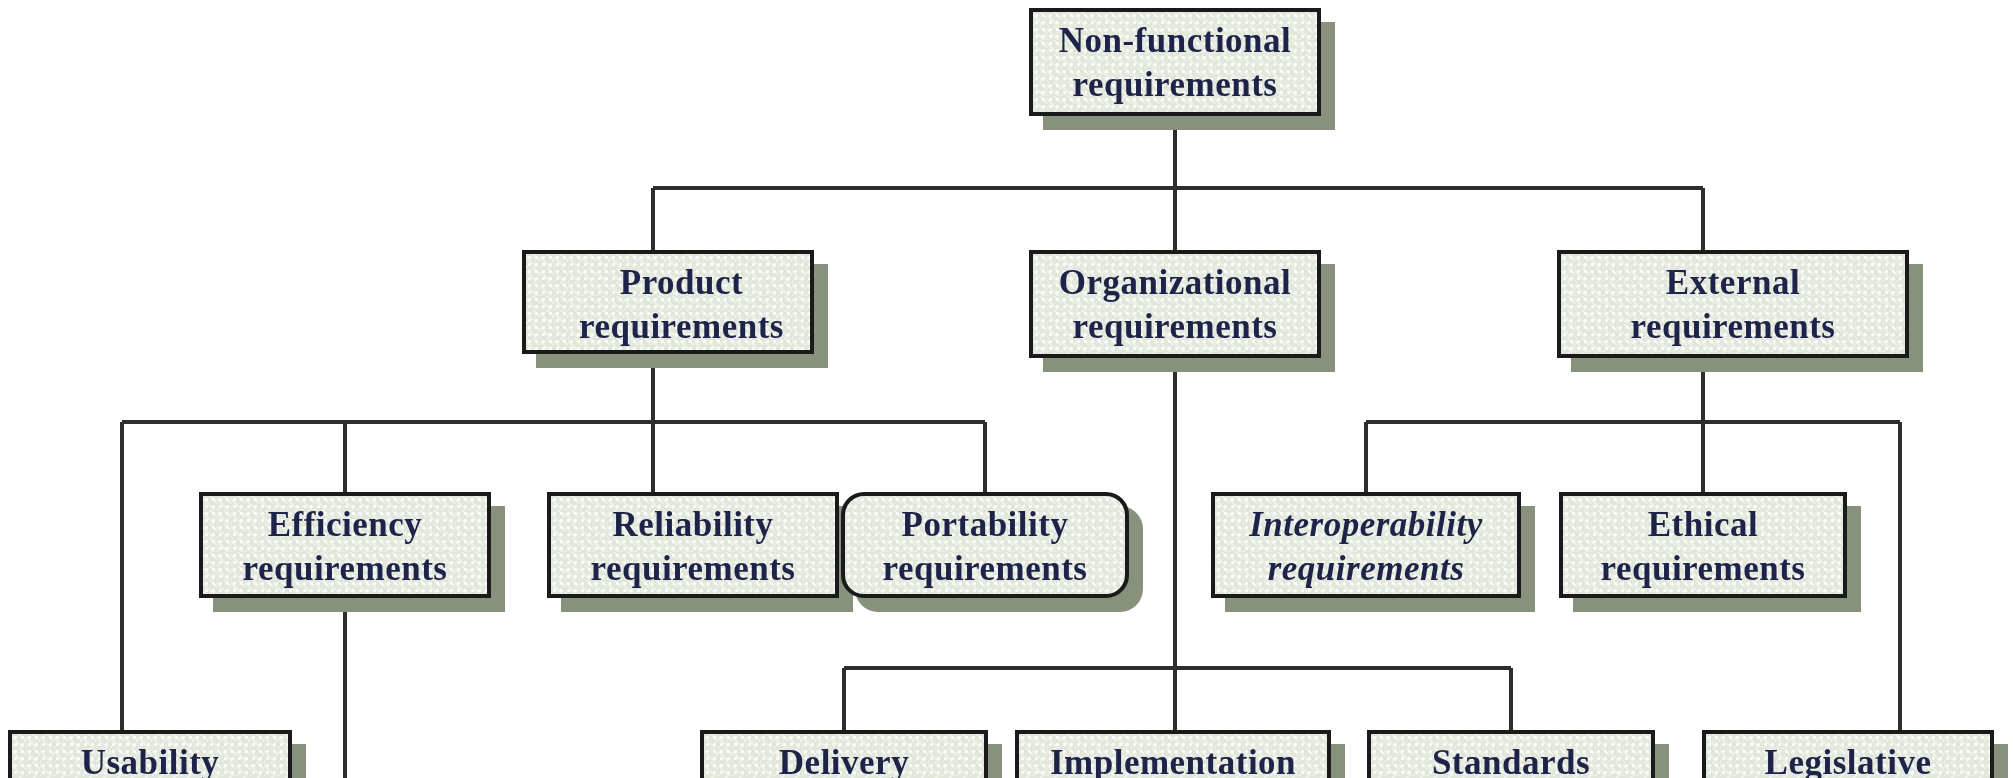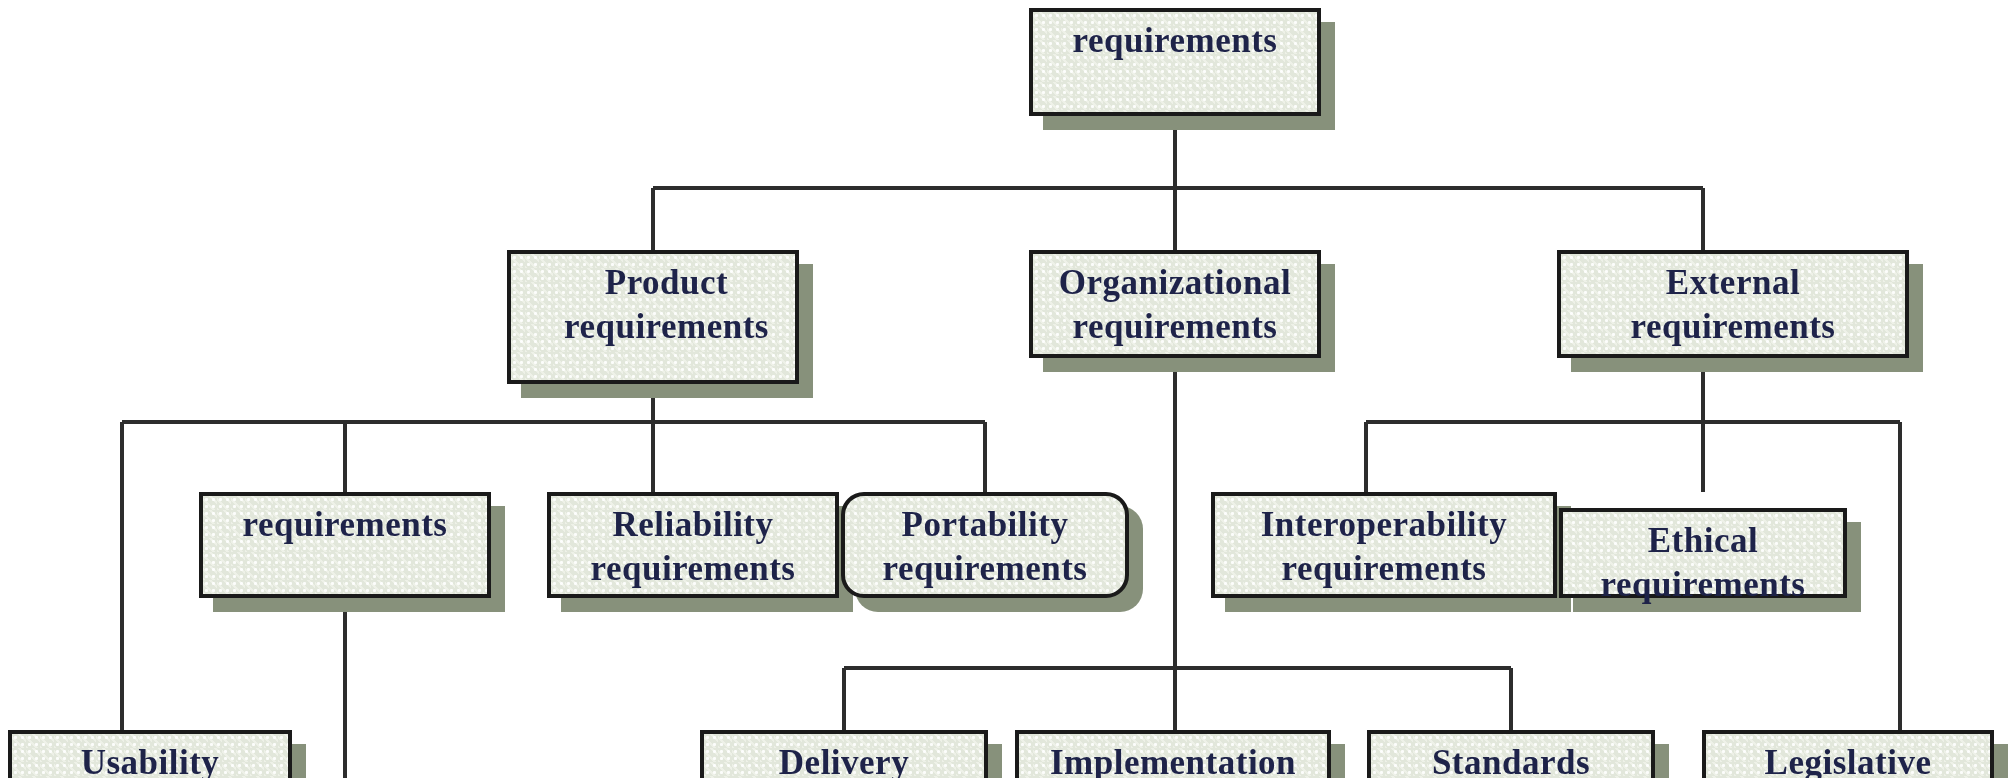--- a/index.html
+++ b/index.html
@@ -53,50 +53,52 @@
       <line x1="1366" y1="422" x2="1366" y2="492" stroke="#2d2d2d" stroke-width="4"></line>
       <line x1="1703" y1="422" x2="1703" y2="492" stroke="#2d2d2d" stroke-width="4"></line>
       <line x1="1900" y1="422" x2="1900" y2="730" stroke="#2d2d2d" stroke-width="4"></line>
       <line x1="1175" y1="358" x2="1175" y2="730" stroke="#2d2d2d" stroke-width="4"></line>
       <line x1="844" y1="668" x2="1511" y2="668" stroke="#2d2d2d" stroke-width="4"></line>
       <line x1="844" y1="668" x2="844" y2="730" stroke="#2d2d2d" stroke-width="4"></line>
       <line x1="1511" y1="668" x2="1511" y2="730" stroke="#2d2d2d" stroke-width="4"></line>
       <line x1="345" y1="598" x2="345" y2="778" stroke="#2d2d2d" stroke-width="4"></line>
     </svg>
     <div class="node" style="left: 1029px; top: 8px; width: 292px; height: 108px;">
+      <span class="line">Non-functional</span>
       <span class="line">requirements</span>
     </div>
-    <div class="node" style="left: 507px; top: 250px; width: 292px; height: 134px; padding-left: 27px;">
+    <div class="node" style="left: 522px; top: 250px; width: 292px; height: 104px; padding-left: 27px;">
       <span class="line">Product</span>
       <span class="line">requirements</span>
     </div>
     <div class="node" style="left: 1029px; top: 250px; width: 292px; height: 108px; text-align: center;">
       <span class="line">Organizational</span>
       <span class="line">requirements</span>
     </div>
     <div class="node" style="left: 1557px; top: 250px; width: 352px; height: 108px;">
       <span class="line">External</span>
       <span class="line">requirements</span>
     </div>
     <div class="node" style="left: 199px; top: 492px; width: 292px; height: 106px;">
+      <span class="line">Efficiency</span>
       <span class="line">requirements</span>
     </div>
     <div class="node" style="left: 507px; top: 492px; width: 292px; height: 106px; margin-left: 40px;">
       <span class="line">Reliability</span>
       <span class="line">requirements</span>
     </div>
     <div class="node" style="left: 841px; top: 492px; width: 288px; height: 106px; border-radius: 23px;">
       <span class="line">Portability</span>
       <span class="line">requirements</span>
     </div>
-    <div class="node" style="left: 1211px; top: 492px; width: 346px; height: 106px;">
+    <div class="node" style="left: 1211px; top: 492px; width: 310px; height: 106px; font-style: italic;">
       <span class="line">Interoperability</span>
       <span class="line">requirements</span>
     </div>
-    <div class="node" style="left: 1559px; top: 508px; width: 288px; height: 90px;">
+    <div class="node" style="left: 1559px; top: 492px; width: 288px; height: 106px;">
       <span class="line">Ethical</span>
       <span class="line">requirements</span>
     </div>
     <div class="node" style="left: 8px; top: 730px; width: 284px; height: 106px;">
       <span class="line">Usability</span>
     </div>
     <div class="node" style="left: 700px; top: 730px; width: 288px; height: 106px;">
       <span class="line">Delivery</span>
     </div>
     <div class="node" style="left: 1015px; top: 730px; width: 316px; height: 106px;">

